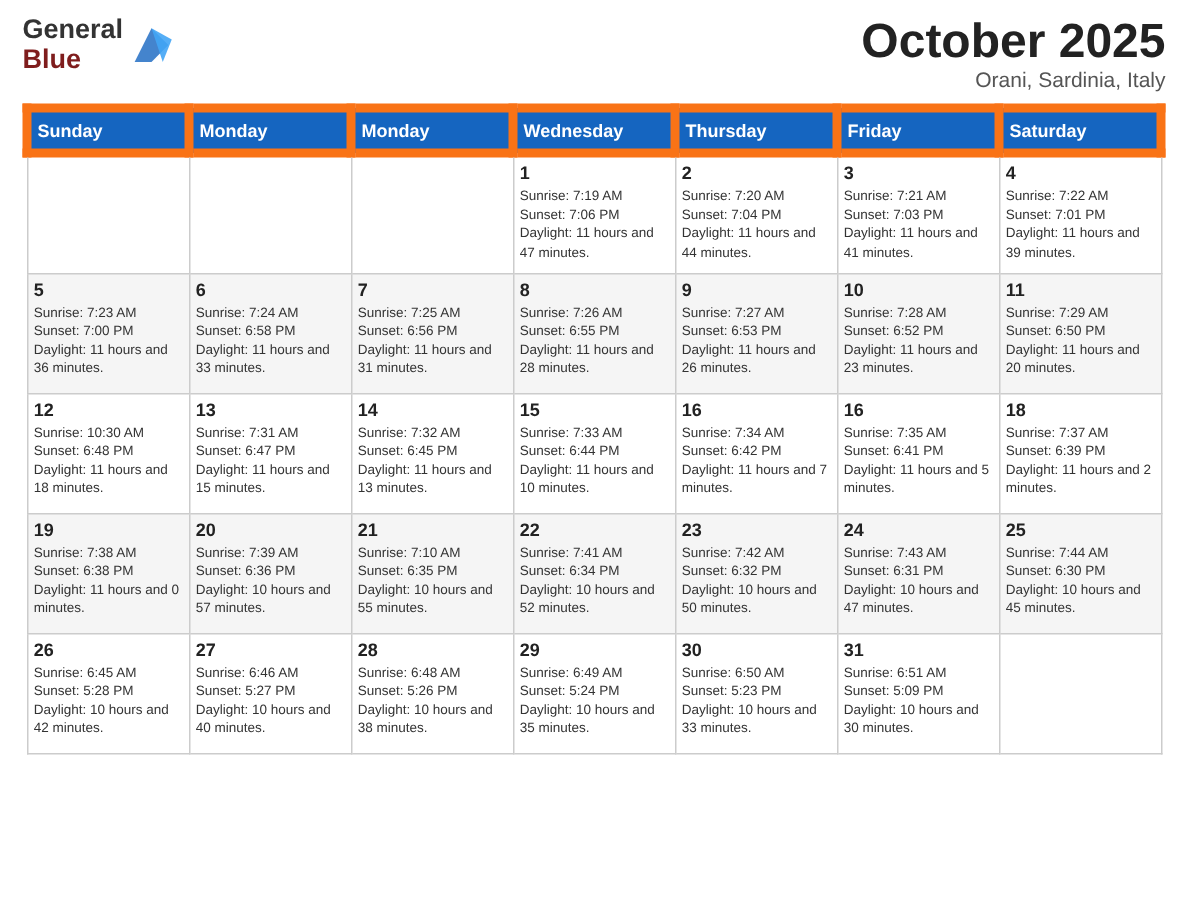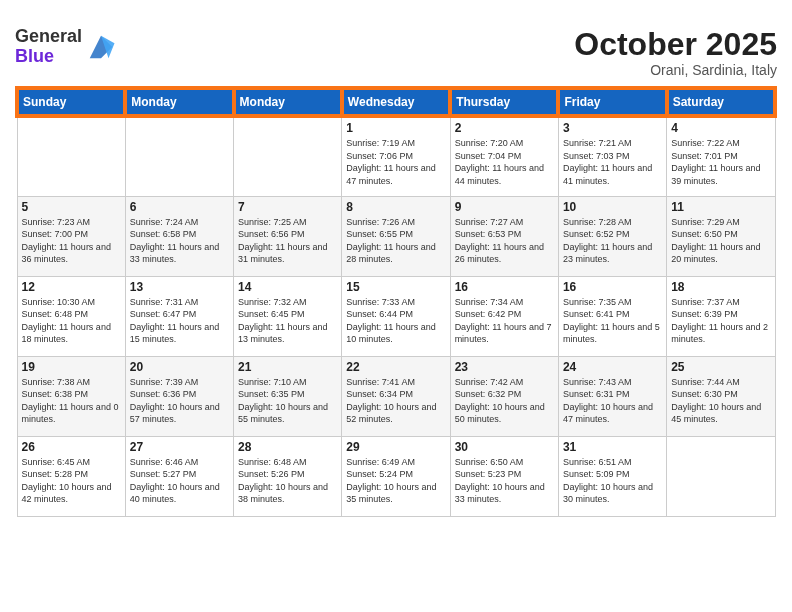--- a/index.html
+++ b/index.html
@@ -6,41 +6,41 @@
     body {
       font-family: Arial, sans-serif;
       background: #fff;
       width: 792px;
       height: 612px;
       overflow: hidden;
     }
     .page {
       width: 792px;
       height: 592px;
-      padding: 27px 15px;
+      padding: 10px 15px;
       background: #fff;
     }
     .header {
       display: flex;
       justify-content: space-between;
       align-items: flex-start;
       margin-bottom: 8px;
     }
     .logo {
       display: flex;
       align-items: center;
     }
     .logo-text {
       font-size: 18px;
       font-weight: bold;
       color: #1a1a1a;
       line-height: 1.1;
     }
     .logo-text .general { color: #333; }
-    .logo-text .blue { color: #6d28d9; }
+    .logo-text .blue { color: #7f1d1d; }
     .logo-icon {
       width: 30px;
       height: 30px;
       margin-left: 4px;
     }
     .title-block {
       text-align: right;
     }
     .month-title {
       font-size: 32px;
@@ -57,21 +57,21 @@
       border-collapse: collapse;
       table-layout: fixed;
     }
     .calendar th {
       background: #1565c0;
       color: #fff;
       font-size: 12px;
       font-weight: bold;
       padding: 5px 4px;
       text-align: left;
-      border: 4px solid #f97316;
+      border: 6px solid #f97316;
     }
     .calendar td {
       border: 1px solid #ccc;
       vertical-align: top;
       padding: 3px 4px;
       font-size: 9.5px;
       color: #333;
       height: 80px;
       background: #fff;
     }

